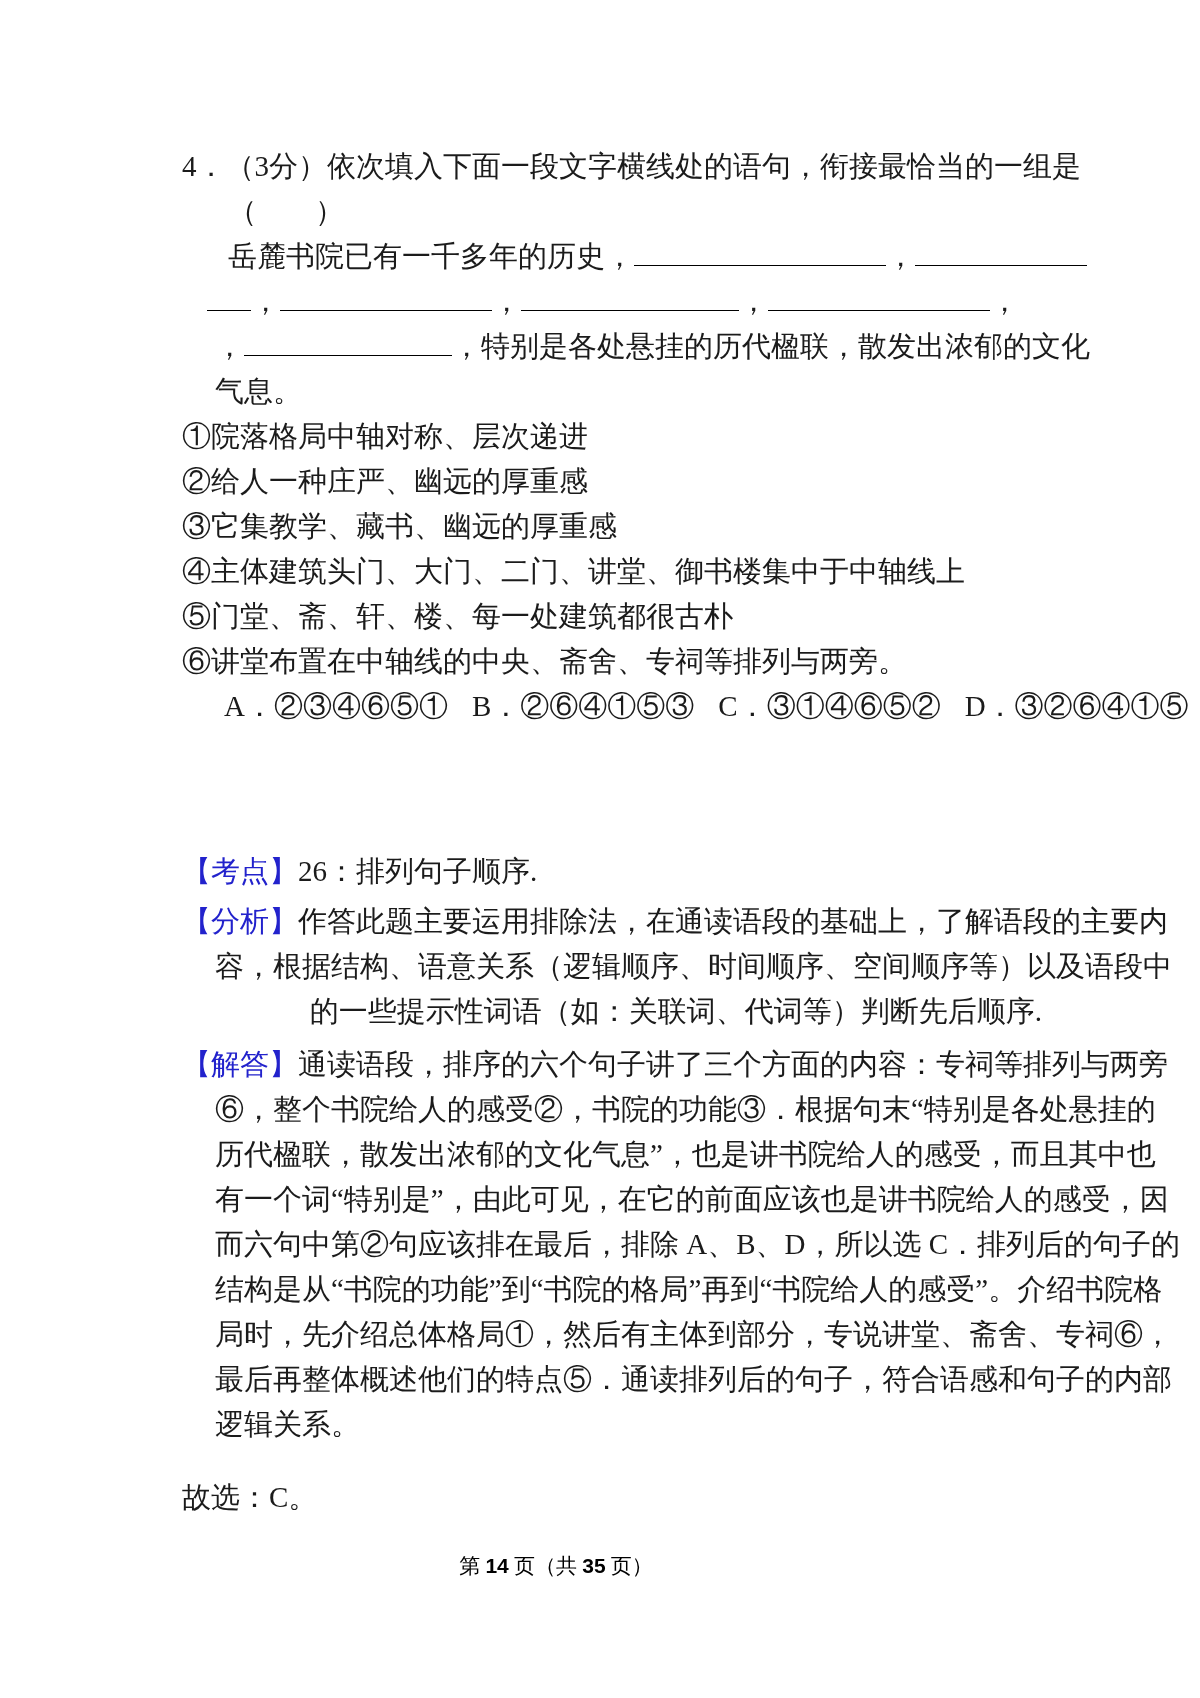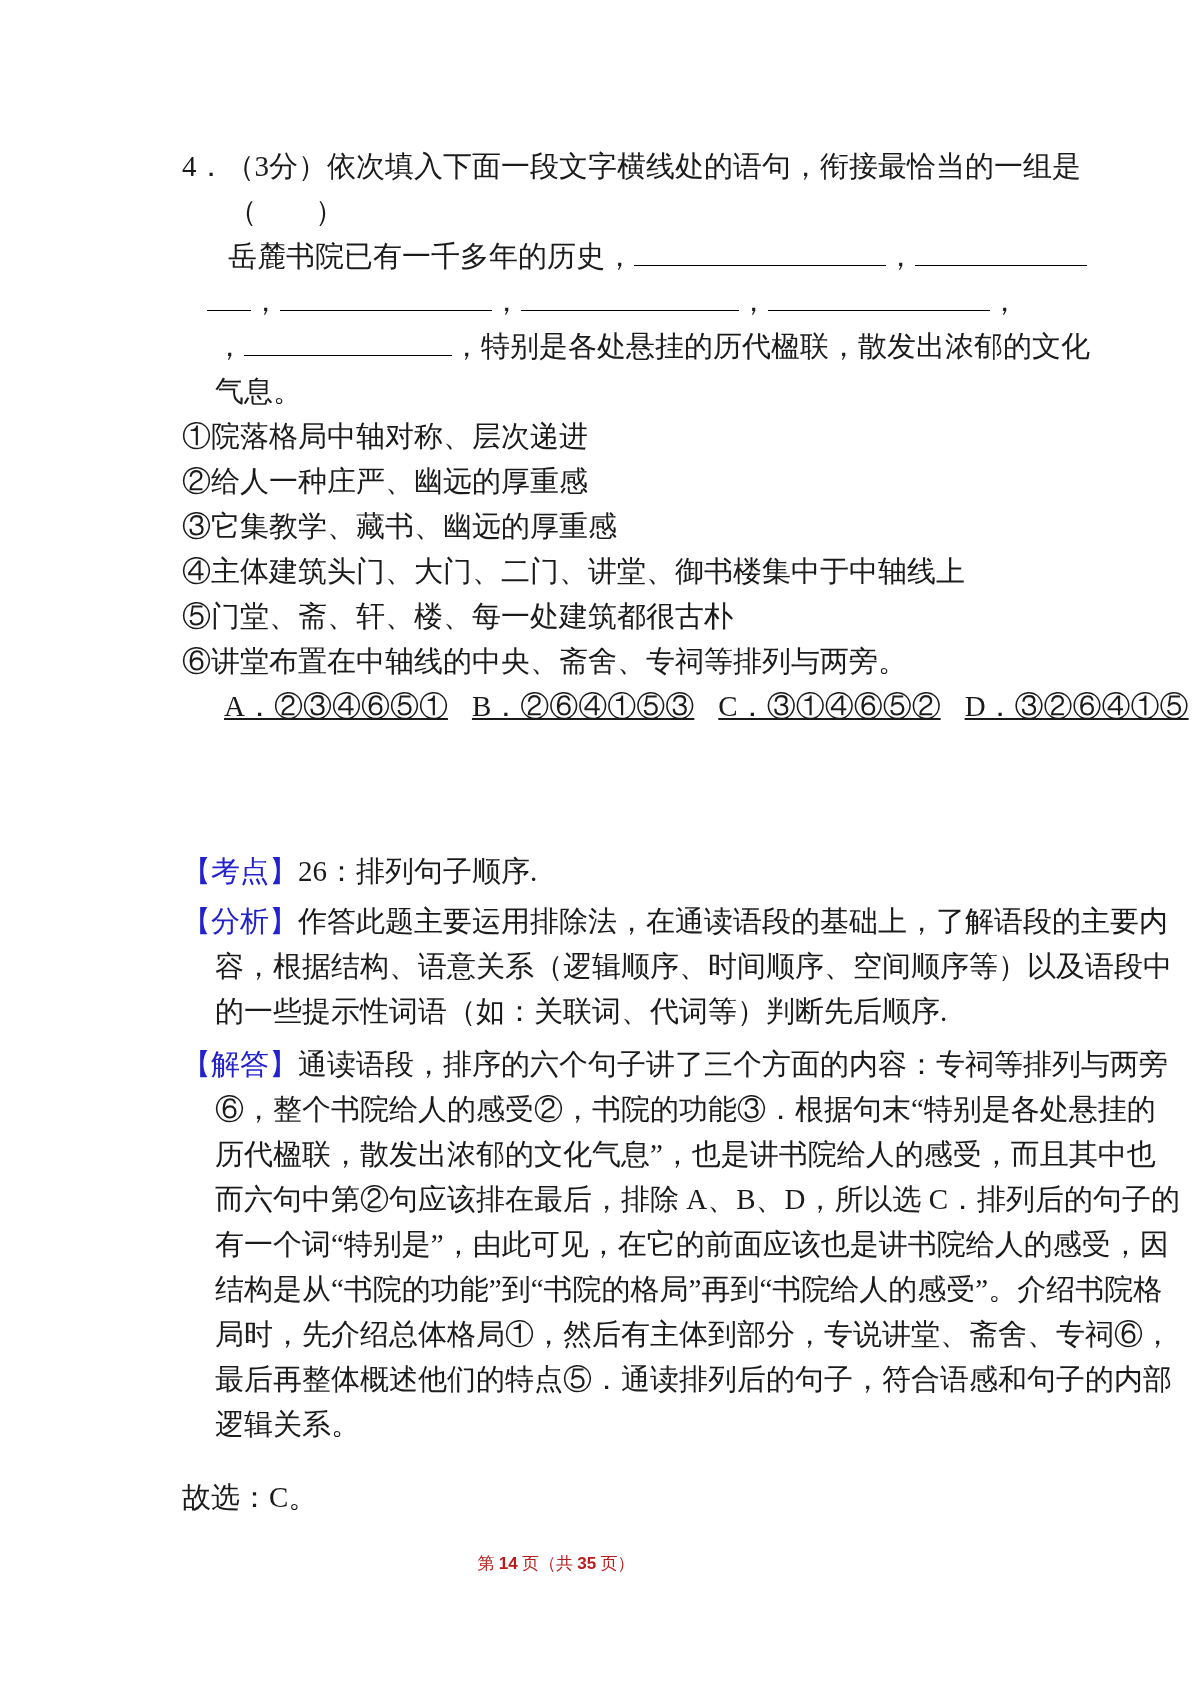--- a/index.html
+++ b/index.html
@@ -17,28 +17,28 @@
   .ind{padding-left:33px;}        
   .ind-para{padding-left:46px;}   
   .ind-blank{padding-left:25px;}  
   .ind-opt{padding-left:42px;}    
   
   .blank{display:inline-block;height:31px;border-bottom:1.6px solid #000;vertical-align:baseline;}
   .b1{width:252px}.b2{width:172px}.b3{width:44px}.b4{width:212px}
   .b5{width:218px}.b6{width:222px}.b7{width:208px}
   .items{margin-top:0;}
   .options{margin-bottom:120px;}
-  .opt{margin-right:24px;text-decoration:underline;}
+  .opt{margin-right:24px;}
   .blue{color:#2222cc;}
-  .fenxi{margin-top:5px;}
+  .fenxi{margin-top:5px;text-align:right;}
   .jieda{margin-top:8px;}
   .conclusion{margin-top:28px;}
   .footer{
     position:absolute;top:1552px;left:0;width:1112px;text-align:center;
-    font-size:17px;color:#b91c1c;
+    font-size:21px;color:#000000;
   }
   .footer b{font-family:"Liberation Sans","DejaVu Sans",sans-serif;font-weight:bold;}
 </style>
 </head>
 <body>
 
 <div class="content">
 
   <div class="line">
     <span>4．</span><span>（3分）依次填入下面一段文字横线处的语句，衔接最恰当的一组是</span>
@@ -80,22 +80,22 @@
     <div class="line ind">容，根据结构、语意关系（逻辑顺序、时间顺序、空间顺序等）以及语段中</div>
     <div class="line ind">的一些提示性词语（如：关联词、代词等）判断先后顺序.</div>
   </div>
 
   <div class="jieda">
     <div class="line">
       <span class="blue">【解答】</span><span>通读语段，排序的六个句子讲了三个方面的内容：专祠等排列与两旁</span>
     </div>
     <div class="line ind">⑥，整个书院给人的感受②，书院的功能③．根据句末“特别是各处悬挂的</div>
     <div class="line ind">历代楹联，散发出浓郁的文化气息”，也是讲书院给人的感受，而且其中也</div>
+    <div class="line ind">有一个词“特别是”，由此可见，在它的前面应该也是讲书院给人的感受，因</div>
     <div class="line ind">而六句中第②句应该排在最后，排除 A、B、D，所以选 C．排列后的句子的</div>
-    <div class="line ind">有一个词“特别是”，由此可见，在它的前面应该也是讲书院给人的感受，因</div>
     <div class="line ind">结构是从“书院的功能”到“书院的格局”再到“书院给人的感受”。介绍书院格</div>
     <div class="line ind">局时，先介绍总体格局①，然后有主体到部分，专说讲堂、斋舍、专祠⑥，</div>
     <div class="line ind">最后再整体概述他们的特点⑤．通读排列后的句子，符合语感和句子的内部</div>
     <div class="line ind">逻辑关系。</div>
   </div>
 
   <div class="line conclusion">故选：C。</div>
 
 </div>
 

